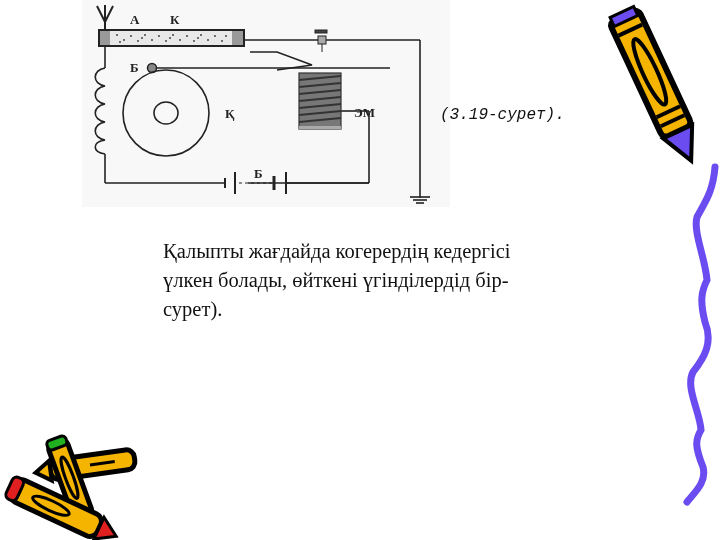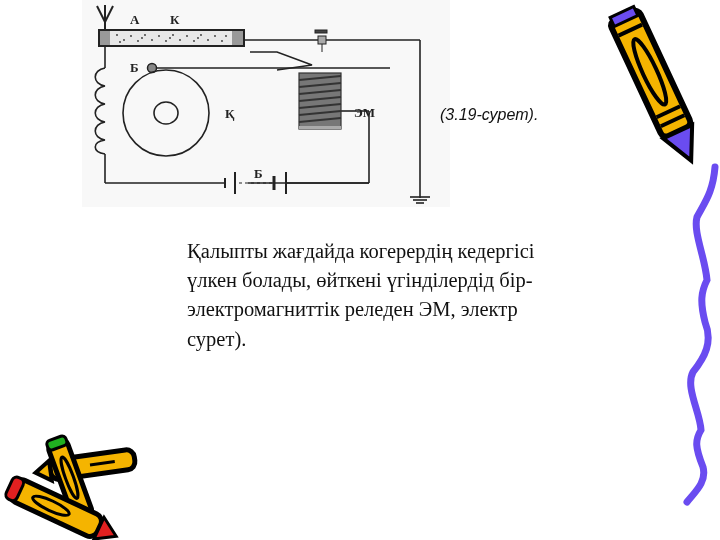--- a/index.html
+++ b/index.html
@@ -8,26 +8,26 @@
       font-family:"Liberation Serif", serif;
     }
     .diagram {
       position:absolute; left:82px; top:0; width:368px; height:207px;
       background:#f8f8f8;
     }
     .diagram svg { width:368px; height:207px; display:block; }
     .dlabel { font-family:"Liberation Serif", serif; font-weight:bold; font-size:13px; fill:#222; }
     .caption {
       position:absolute; left:440px; top:106px;
-      font-family:Liberation Sans, sans-serif; font-style:italic; font-size:16px; color:#111;
+      font-family:Liberation Mono, monospace; font-style:italic; font-size:16px; color:#111;
       white-space:nowrap;
     }
     .body-text {
       position:absolute; left:163px; top:237px; width:440px;
-      font-family:"Liberation Serif", serif; font-size:20.5px; line-height:29.2px; color:#111;margin-left:24px;
+      font-family:"Liberation Serif", serif; font-size:20.5px; line-height:29.2px; color:#111;
     }
     .body-text .line { display:block; white-space:nowrap; }
     .deco { position:absolute; }
   </style>
 </head>
 <body>
 
 <div class="diagram">
   <svg viewBox="0 0 368 207">
 
@@ -129,21 +129,20 @@
       <line x1="334" y1="203" x2="342" y2="203"></line>
     </g>
   </svg>
 </div>
 
 <div class="caption">(3.19-сурет).</div>
 
 <div class="body-text">
   <span class="line">Қалыпты жағдайда когерердің кедергісі</span>
   <span class="line">үлкен болады, өйткені үгінділердід бір-</span>
-  <span class="line">электромагниттік реледен ЭМ, электр</span>
   <span class="line">сурет).</span>
 </div>
 
 <div class="deco" style="left:595px; top:0; width:125px; height:175px;">
   <svg width="125" height="175" viewBox="0 0 125 175">
     <g transform="rotate(-25 62 85)">
       <rect x="45" y="8" width="32" height="128" rx="6" fill="#f5b400" stroke="#000" stroke-width="6"></rect>
       <rect x="48" y="4" width="26" height="10" fill="#6a4cf0" stroke="#000" stroke-width="3"></rect>
       <ellipse cx="61" cy="70" rx="7" ry="36" fill="none" stroke="#000" stroke-width="4"></ellipse>
       <line x1="48" y1="24" x2="74" y2="24" stroke="#000" stroke-width="4"></line>

